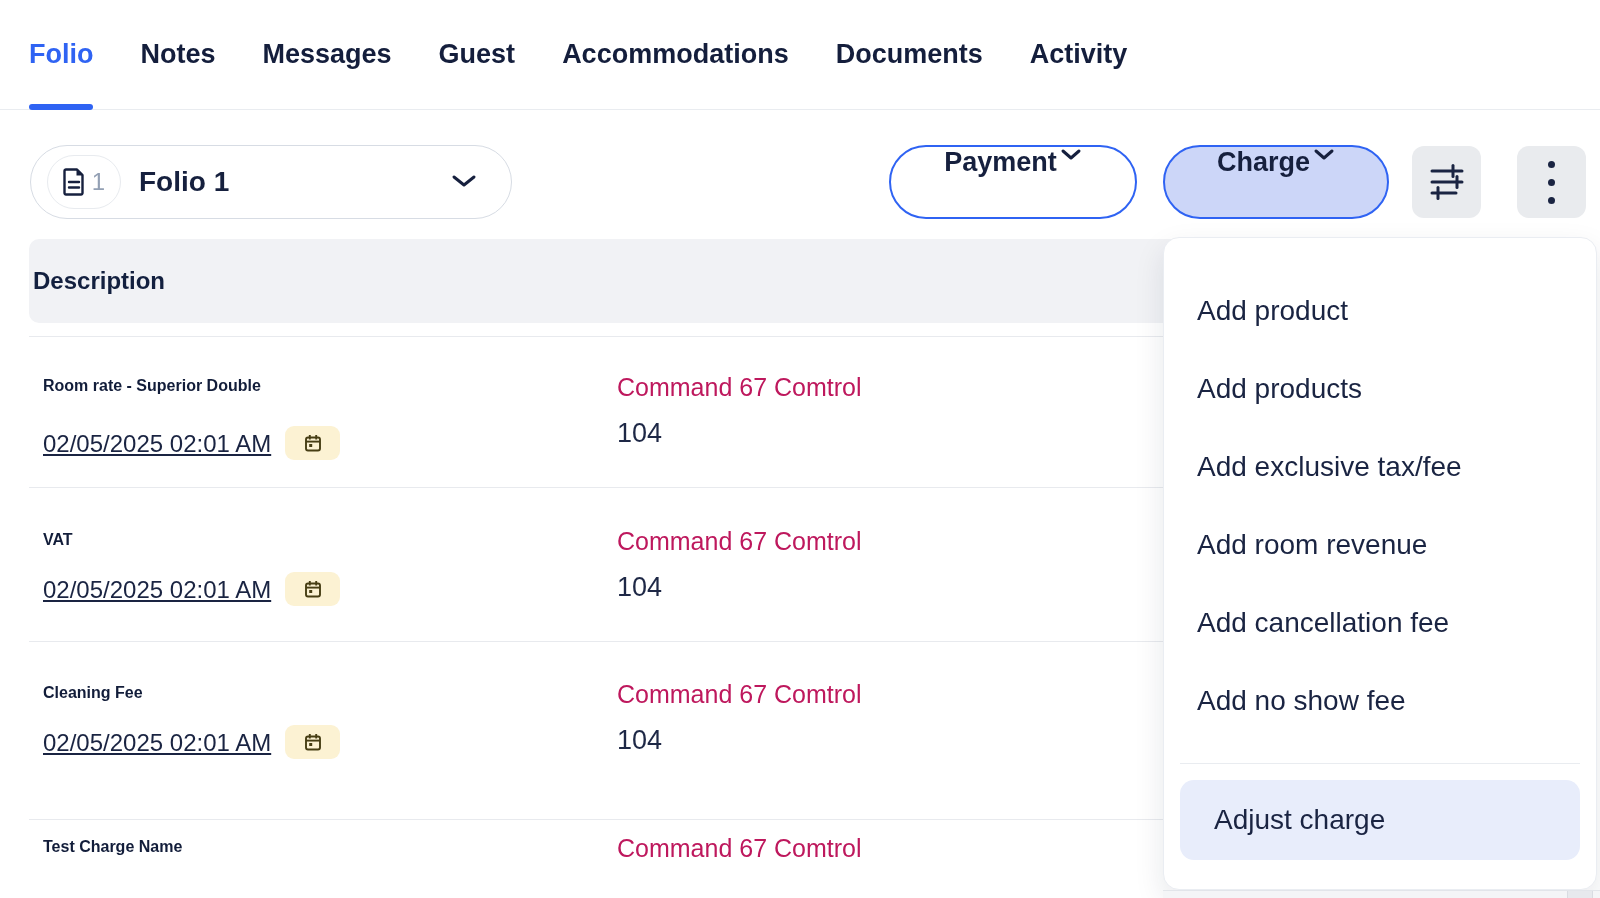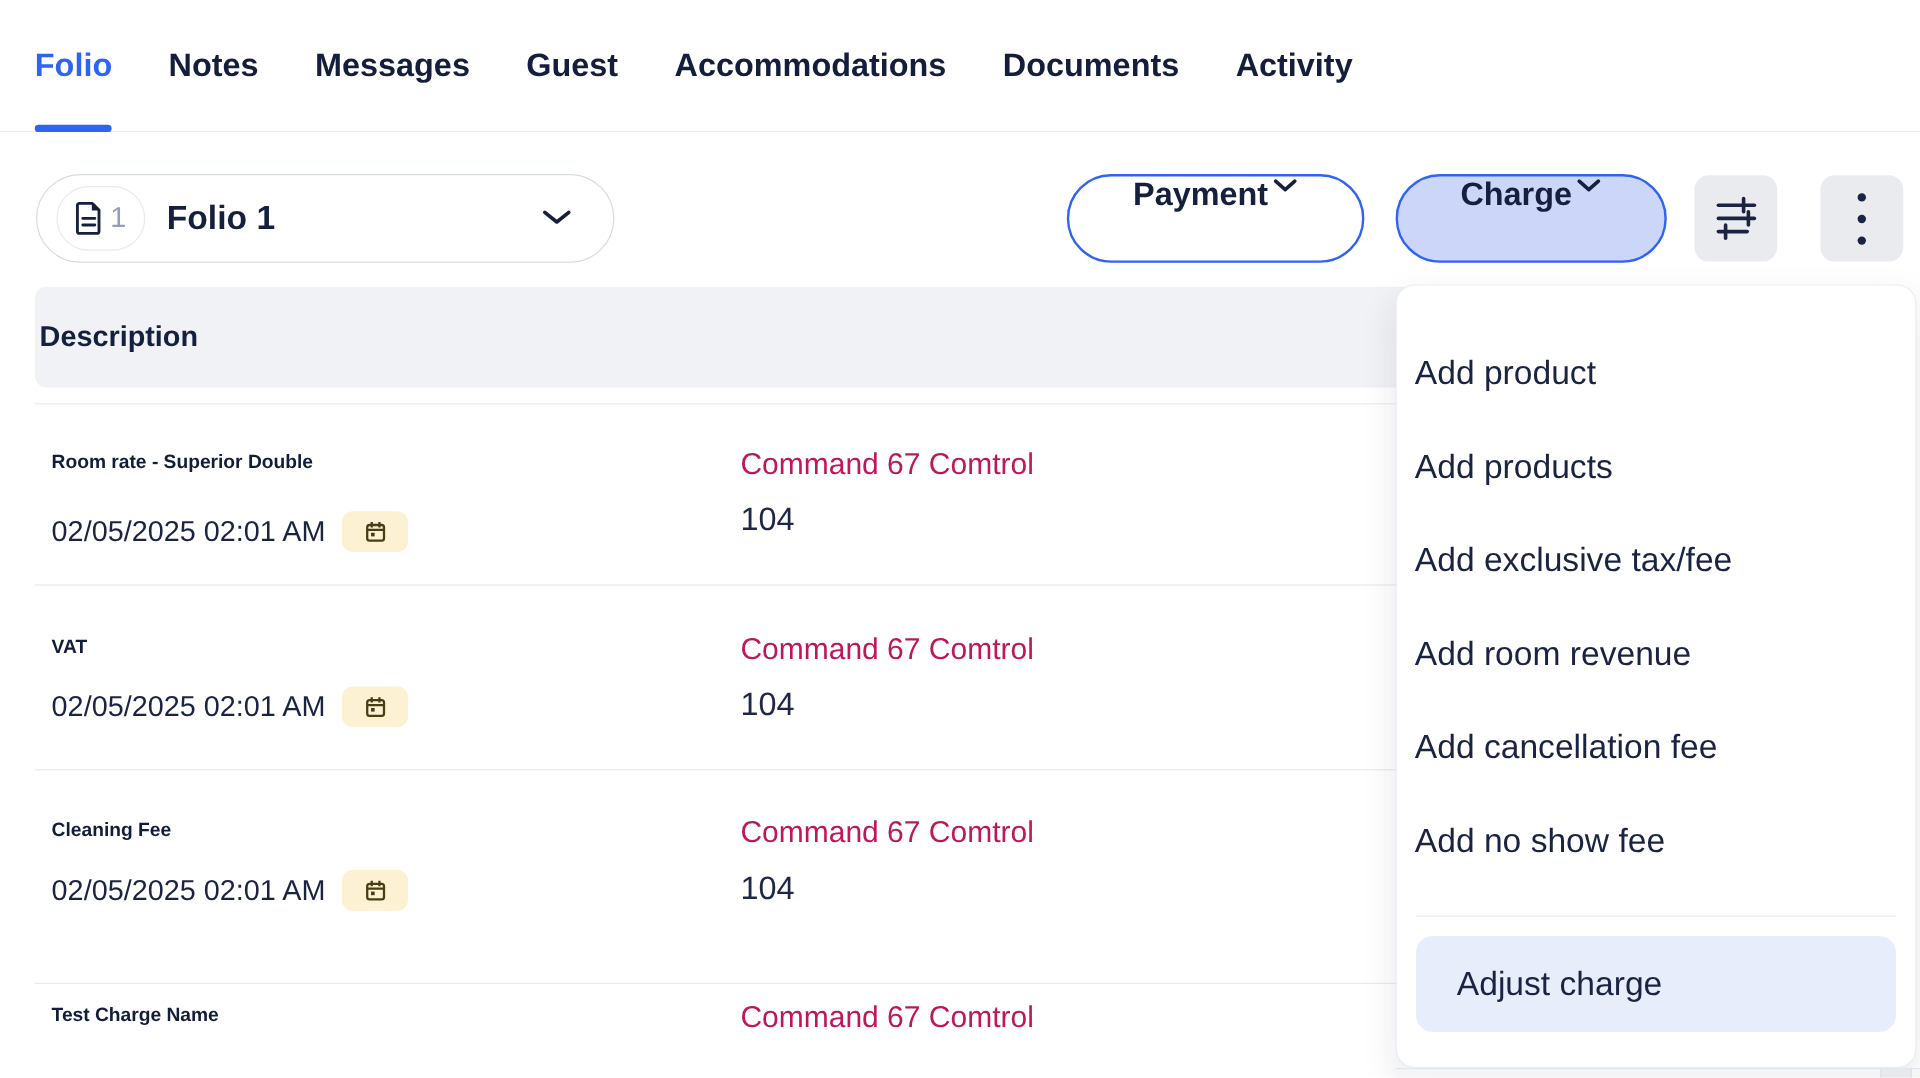--- a/index.html
+++ b/index.html
@@ -41,31 +41,31 @@
   .kebab i { width:7px; height:7px; border-radius:50%; background:#1a2442; }
 
   
   .thead { position:absolute; left:29px; top:239px; width:1542px; height:84px;
            background:#f1f2f5; border-radius:10px; display:flex; align-items:center;
            padding-left:4px; }
   .thead span { font-size:24px; font-weight:700; color:#13203f; }
   .divider { position:absolute; left:29px; width:1542px; height:1px; background:#e8eaee; }
 
   .cell-title { position:absolute; left:43px; font-size:16px; font-weight:700; color:#121d3a; white-space:nowrap; }
-  .cell-date  { position:absolute; left:43px; font-size:24px; color:#1a2442; white-space:nowrap; }
+  .cell-date  { position:absolute; left:43px; font-size:24px; color:#1a2442; white-space:nowrap;text-decoration:underline; }
   .date-chip  { position:absolute; left:285px; width:55px; height:34px; border-radius:9px;
                 background:#fcf2d3; display:flex; align-items:center; justify-content:center; }
   .cell-acct  { position:absolute; left:617px; font-size:25px; color:#be185d; white-space:nowrap; }
   .cell-room  { position:absolute; left:617px; font-size:27px; color:#1e2846; }
 
   
   .menu { position:absolute; left:1163px; top:237px; width:434px; height:653px;
           background:#fff; border:1px solid #eaedf2; border-radius:16px;
           box-shadow:0 12px 30px rgba(20,30,60,.10); padding-top:34px; z-index:5; }
-  .menu-item { height:78px; display:flex; align-items:center; padding-left:15px;
+  .menu-item { height:78px; display:flex; align-items:center; padding-left:33px;
           font-size:28px; color:#1a2442; cursor:pointer; white-space:nowrap; }
   .menu-divider { height:1px; background:#e9ecf0; margin:23px 16px 0 16px; }
   .menu-item-highlight { margin:16px 16px 0 16px; height:80px; border-radius:14px;
           background:#e8edfb; display:flex; align-items:center; padding-left:34px;
           font-size:28px; color:#1a2442; cursor:pointer; }
 
   
   .scroll-strip { position:absolute; left:1163px; top:890px; width:437px; height:8px;
           background:#f4f5f7; border-top:1px solid #e2e5ea; z-index:6; }
   .scroll-thumb { position:absolute; left:404px; top:0; width:26px; height:8px;

